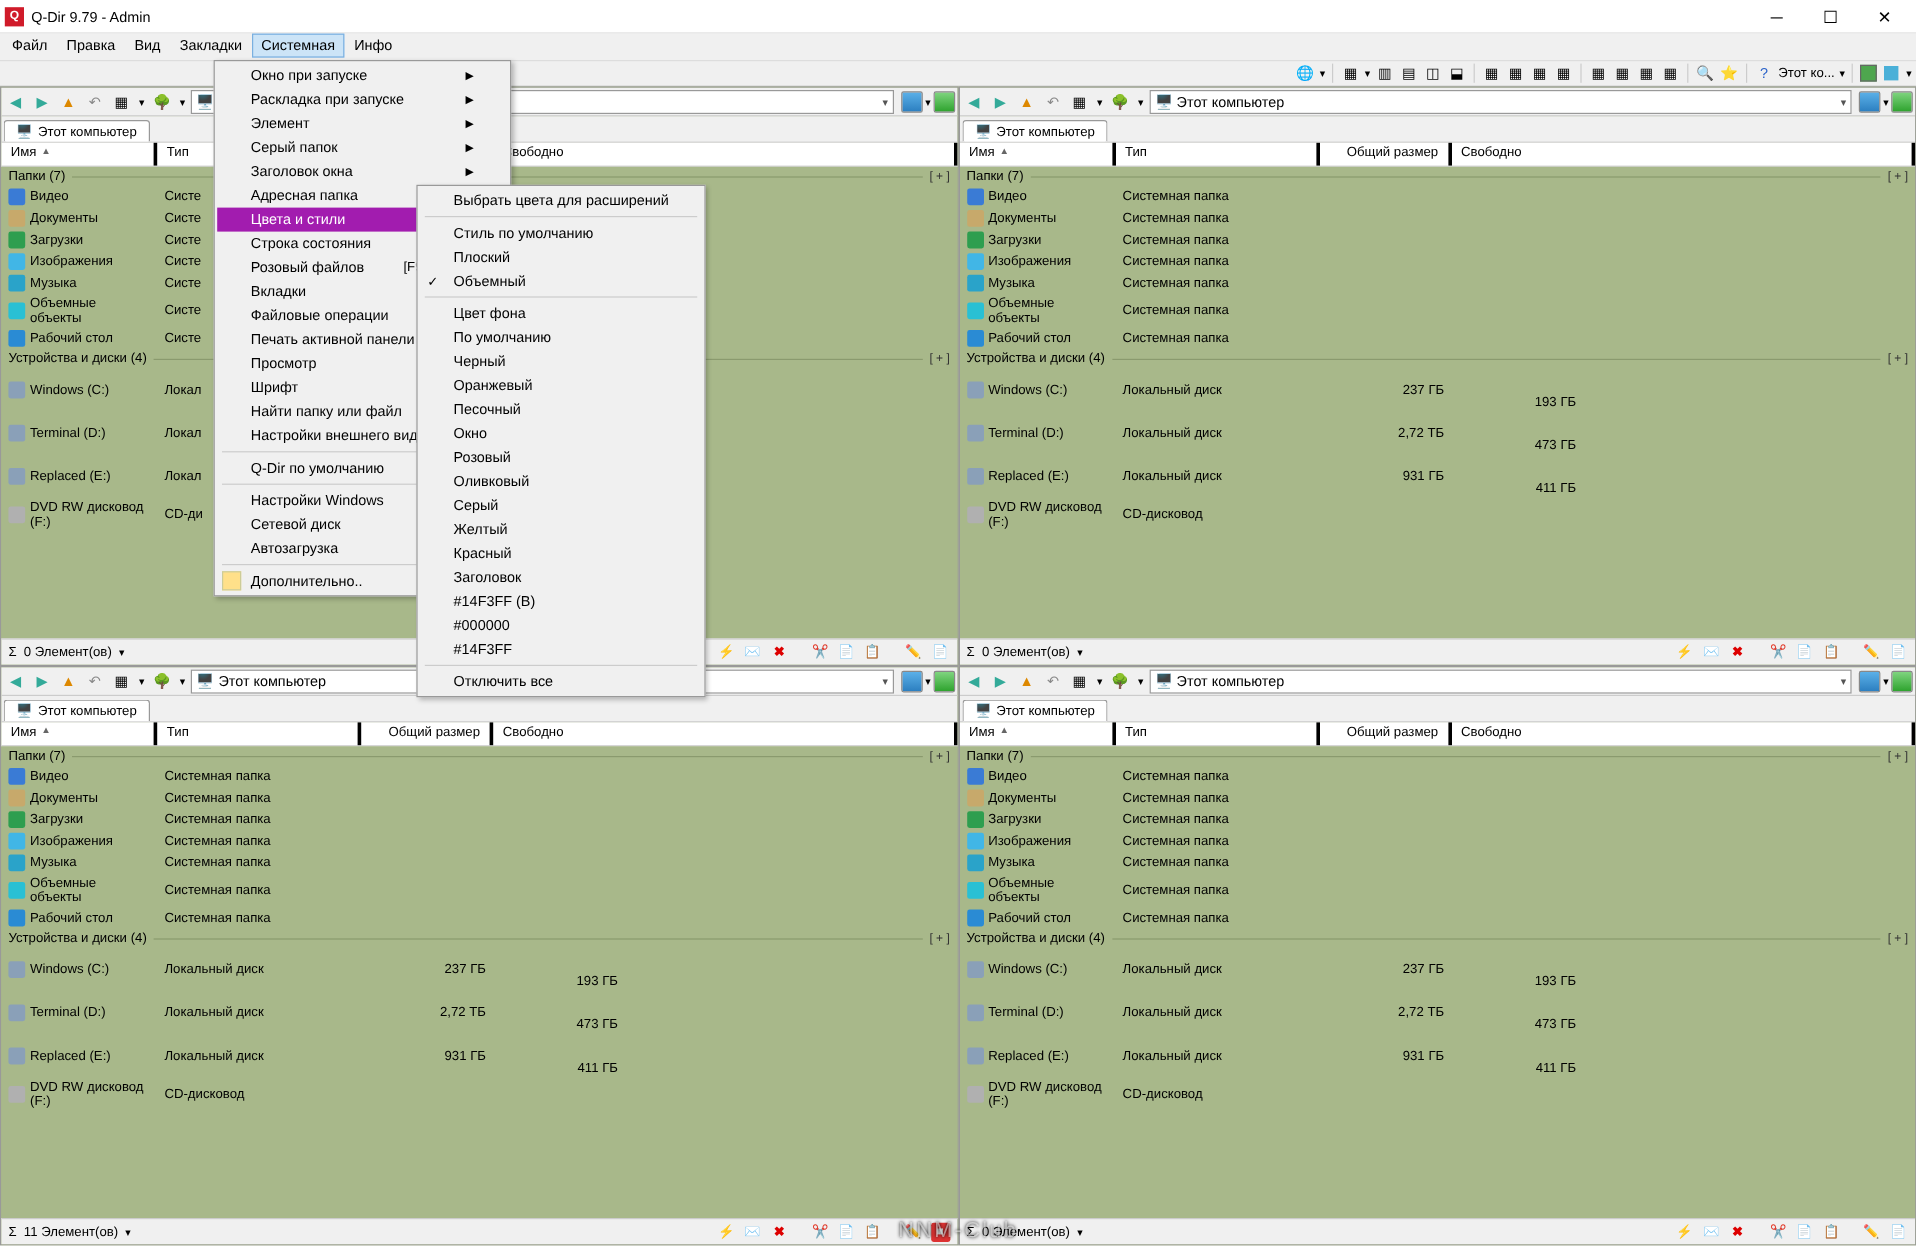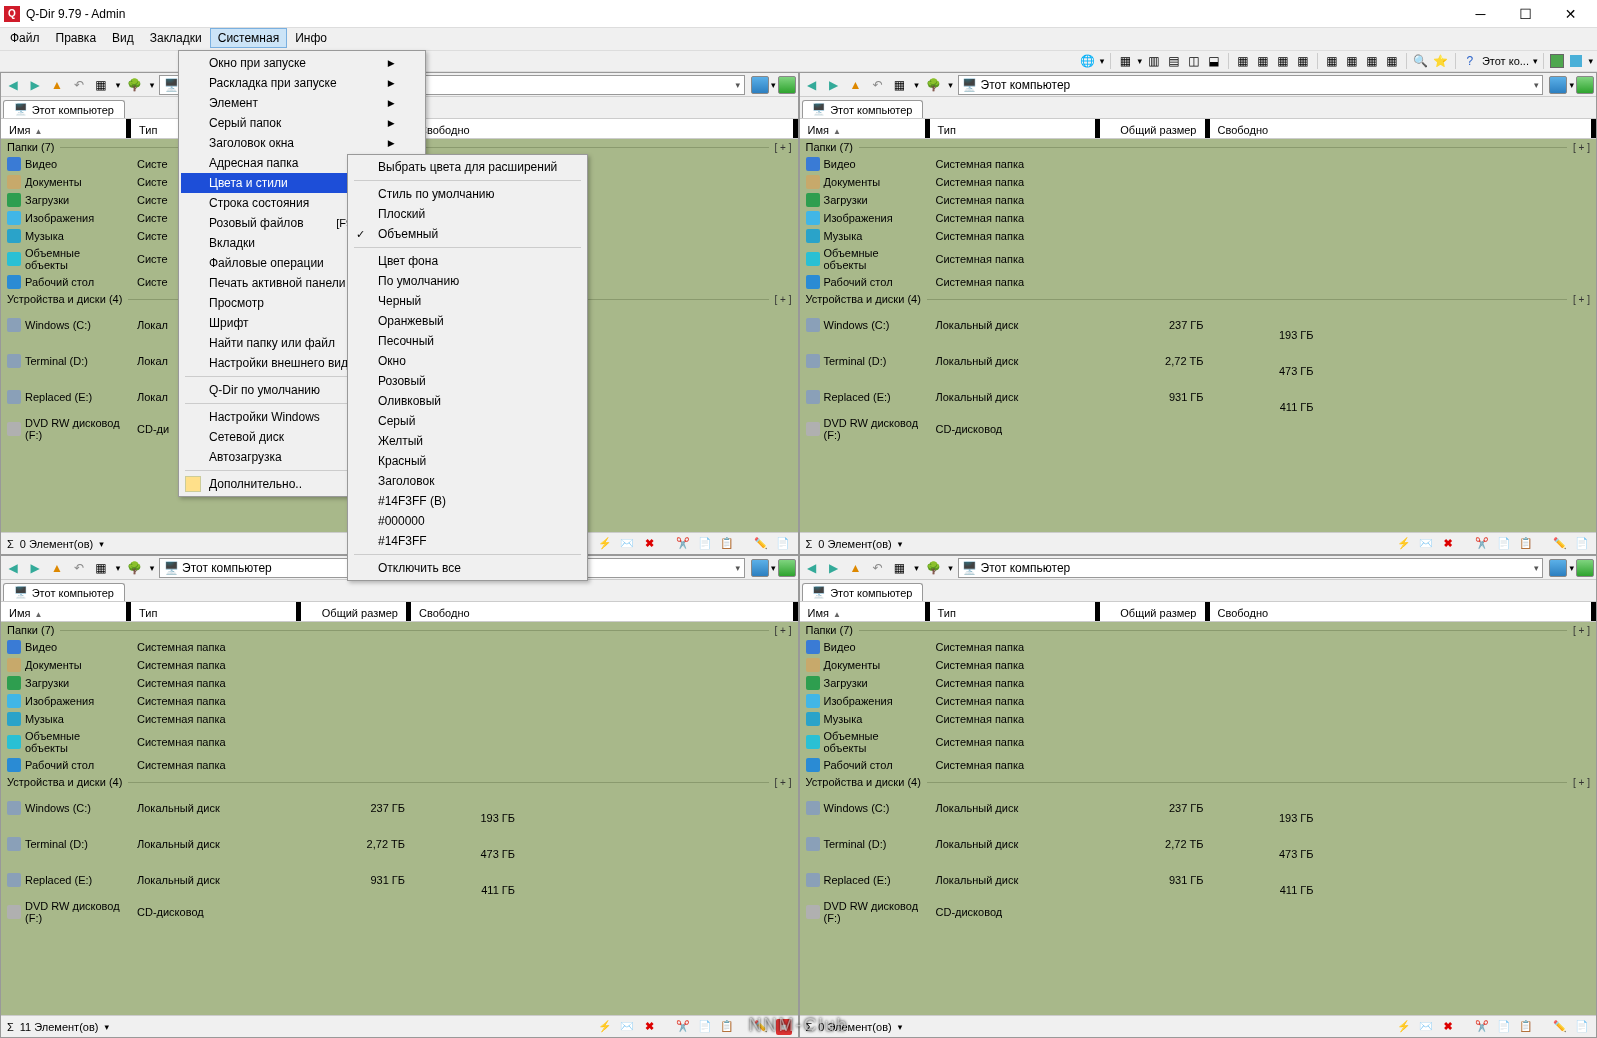--- a/index.html
+++ b/index.html
@@ -21,21 +21,21 @@
 .tbtn { width: 20px; height: 20px; display: inline-flex; align-items: center; justify-content: center; font-size: 12px; border-radius: 2px; }
 .addr-combo { flex: 1; height: 20px; background: #fff; border: 1px solid #999; display: flex; align-items: center; padding: 0 4px; gap: 4px; }
 .addr-combo .cicon { width: 14px; height: 14px; }
 .addr-combo .dd { margin-left: auto; font-size: 9px; color: #555; }
 .mini-btns { display: flex; gap: 2px; margin-left: 4px; }
 .mini { width: 18px; height: 18px; border: 1px solid #888; background: linear-gradient(#5bb0e8,#2c7fc0); border-radius: 2px; }
 .mini.alt { background: linear-gradient(#7fd47f,#2ea32e); }
 .tabbar { height: 22px; background: #f0f0f0; display: flex; align-items: flex-end; padding: 0 2px; border-bottom: 1px solid #ccc; }
 .tab { background: #fff; border: 1px solid #999; border-bottom: none; padding: 2px 10px; display: flex; align-items: center; gap: 4px; border-radius: 3px 3px 0 0; font-size: 11px; }
 .cols { height: 20px; background: #fff; display: flex; border-bottom: 1px solid #ccc; }
-.col { padding: 2px 8px; border-right: 5px solid #000000; font-size: 11px; display: flex; align-items: flex-end; gap: 4px; }
+.col { padding: 2px 8px; border-right: 3px solid #000000; font-size: 11px; display: flex; align-items: flex-start; gap: 4px; }
 .col.name { width: 130px; }
 .col.type { width: 170px; }
 .col.size { width: 110px; text-align: right; justify-content: flex-end; }
 .col.free { flex: 1; }
 .list { flex: 1; overflow: auto; background: #a8b88a; color: #000; font-size: 11px; }
 .grp { padding: 2px 6px; display: flex; align-items: center; gap: 6px; color: #000; }
 .grp .line { flex: 1; height: 1px; background: #8a9a6e; }
 .grp .exp { font-size: 10px; color: #333; }
 .row { display: flex; padding: 1px 0; }
 .cell { padding: 1px 6px; display: flex; align-items: center; gap: 4px; }
@@ -44,21 +44,21 @@
 .cell.size { width: 110px; justify-content: flex-end; }
 .cell.free { width: 110px; justify-content: flex-end; margin-top: 20px; }
 .ficon { width: 14px; height: 14px; flex-shrink: 0; display: inline-block; }
 .status { height: 22px; background: #f0f0f0; border-top: 1px solid #ccc; display: flex; align-items: center; padding: 0 6px; gap: 6px; font-size: 11px; }
 .status .sp { flex: 1; }
 .sicon { width: 16px; height: 16px; display: inline-flex; align-items: center; justify-content: center; }
 
 
 .dropdown { position: absolute; background: #f0f0f0; border: 1px solid #999; box-shadow: 2px 2px 4px rgba(0,0,0,.25); padding: 2px; z-index: 100; min-width: 170px; }
 .ditem { padding: 3px 28px 3px 28px; position: relative; font-size: 12px; white-space: nowrap; display: flex; align-items: center; }
-.ditem.hl { background: #1d4ed8; color: #fff; }
+.ditem.hl { background: #a21caf; color: #fff; }
 .ditem .arr { margin-left: auto; font-size: 9px; padding-left: 20px; }
 .ditem .sc { margin-left: auto; padding-left: 20px; font-size: 11px; }
 .ditem .chk { position: absolute; left: 6px; font-size: 11px; }
 .ditem .licon { position: absolute; left: 4px; width: 16px; height: 16px; background: #ffe08a; border: 1px solid #cc9; }
 .dsep { height: 1px; background: #ccc; margin: 3px 4px; }
 
 .watermark { position: fixed; bottom: 2px; left: 50%; transform: translateX(-50%); color: rgba(255,255,255,.5); font-size: 18px; letter-spacing: 2px; pointer-events: none; text-shadow: 0 0 3px #000; font-family: Arial; z-index: 9999;}
 </style>
 </head>
 <body>

